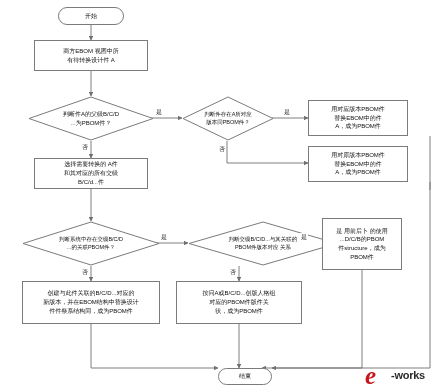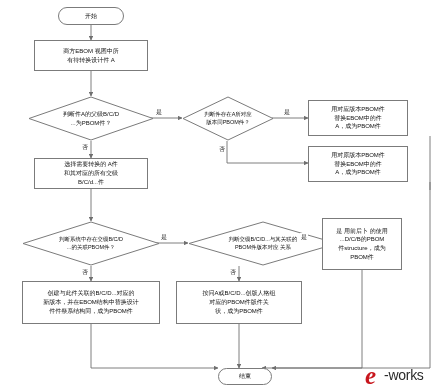--- a/index.html
+++ b/index.html
@@ -54,25 +54,25 @@
   .logo-e{
     font-family:"Liberation Serif", serif;
     font-size:25px;
     font-style:italic;
     font-weight:bold;
     color:#c8161d;
     line-height:1;
   }
   .logo-txt{
     font-family:"Liberation Sans", sans-serif;
-    font-size:14px;
-    font-weight:normal;
+    font-size:11px;
+    font-weight:bold;
     color:#2b2b2b;
     letter-spacing:-0.3px;
-    margin-left:8px;
+    margin-left:15px;
   }
 </style>
 </head>
 <body>
 
 <svg id="canvas" viewBox="0 0 441 391" xmlns="http://www.w3.org/2000/svg">
   <defs>
     <marker id="arr" viewBox="0 0 10 10" refX="9" refY="5" markerWidth="5" markerHeight="5" orient="auto-start-reverse">
       <path d="M 0 0 L 10 5 L 0 10 z" fill="#6f6f6f"></path>
     </marker>

